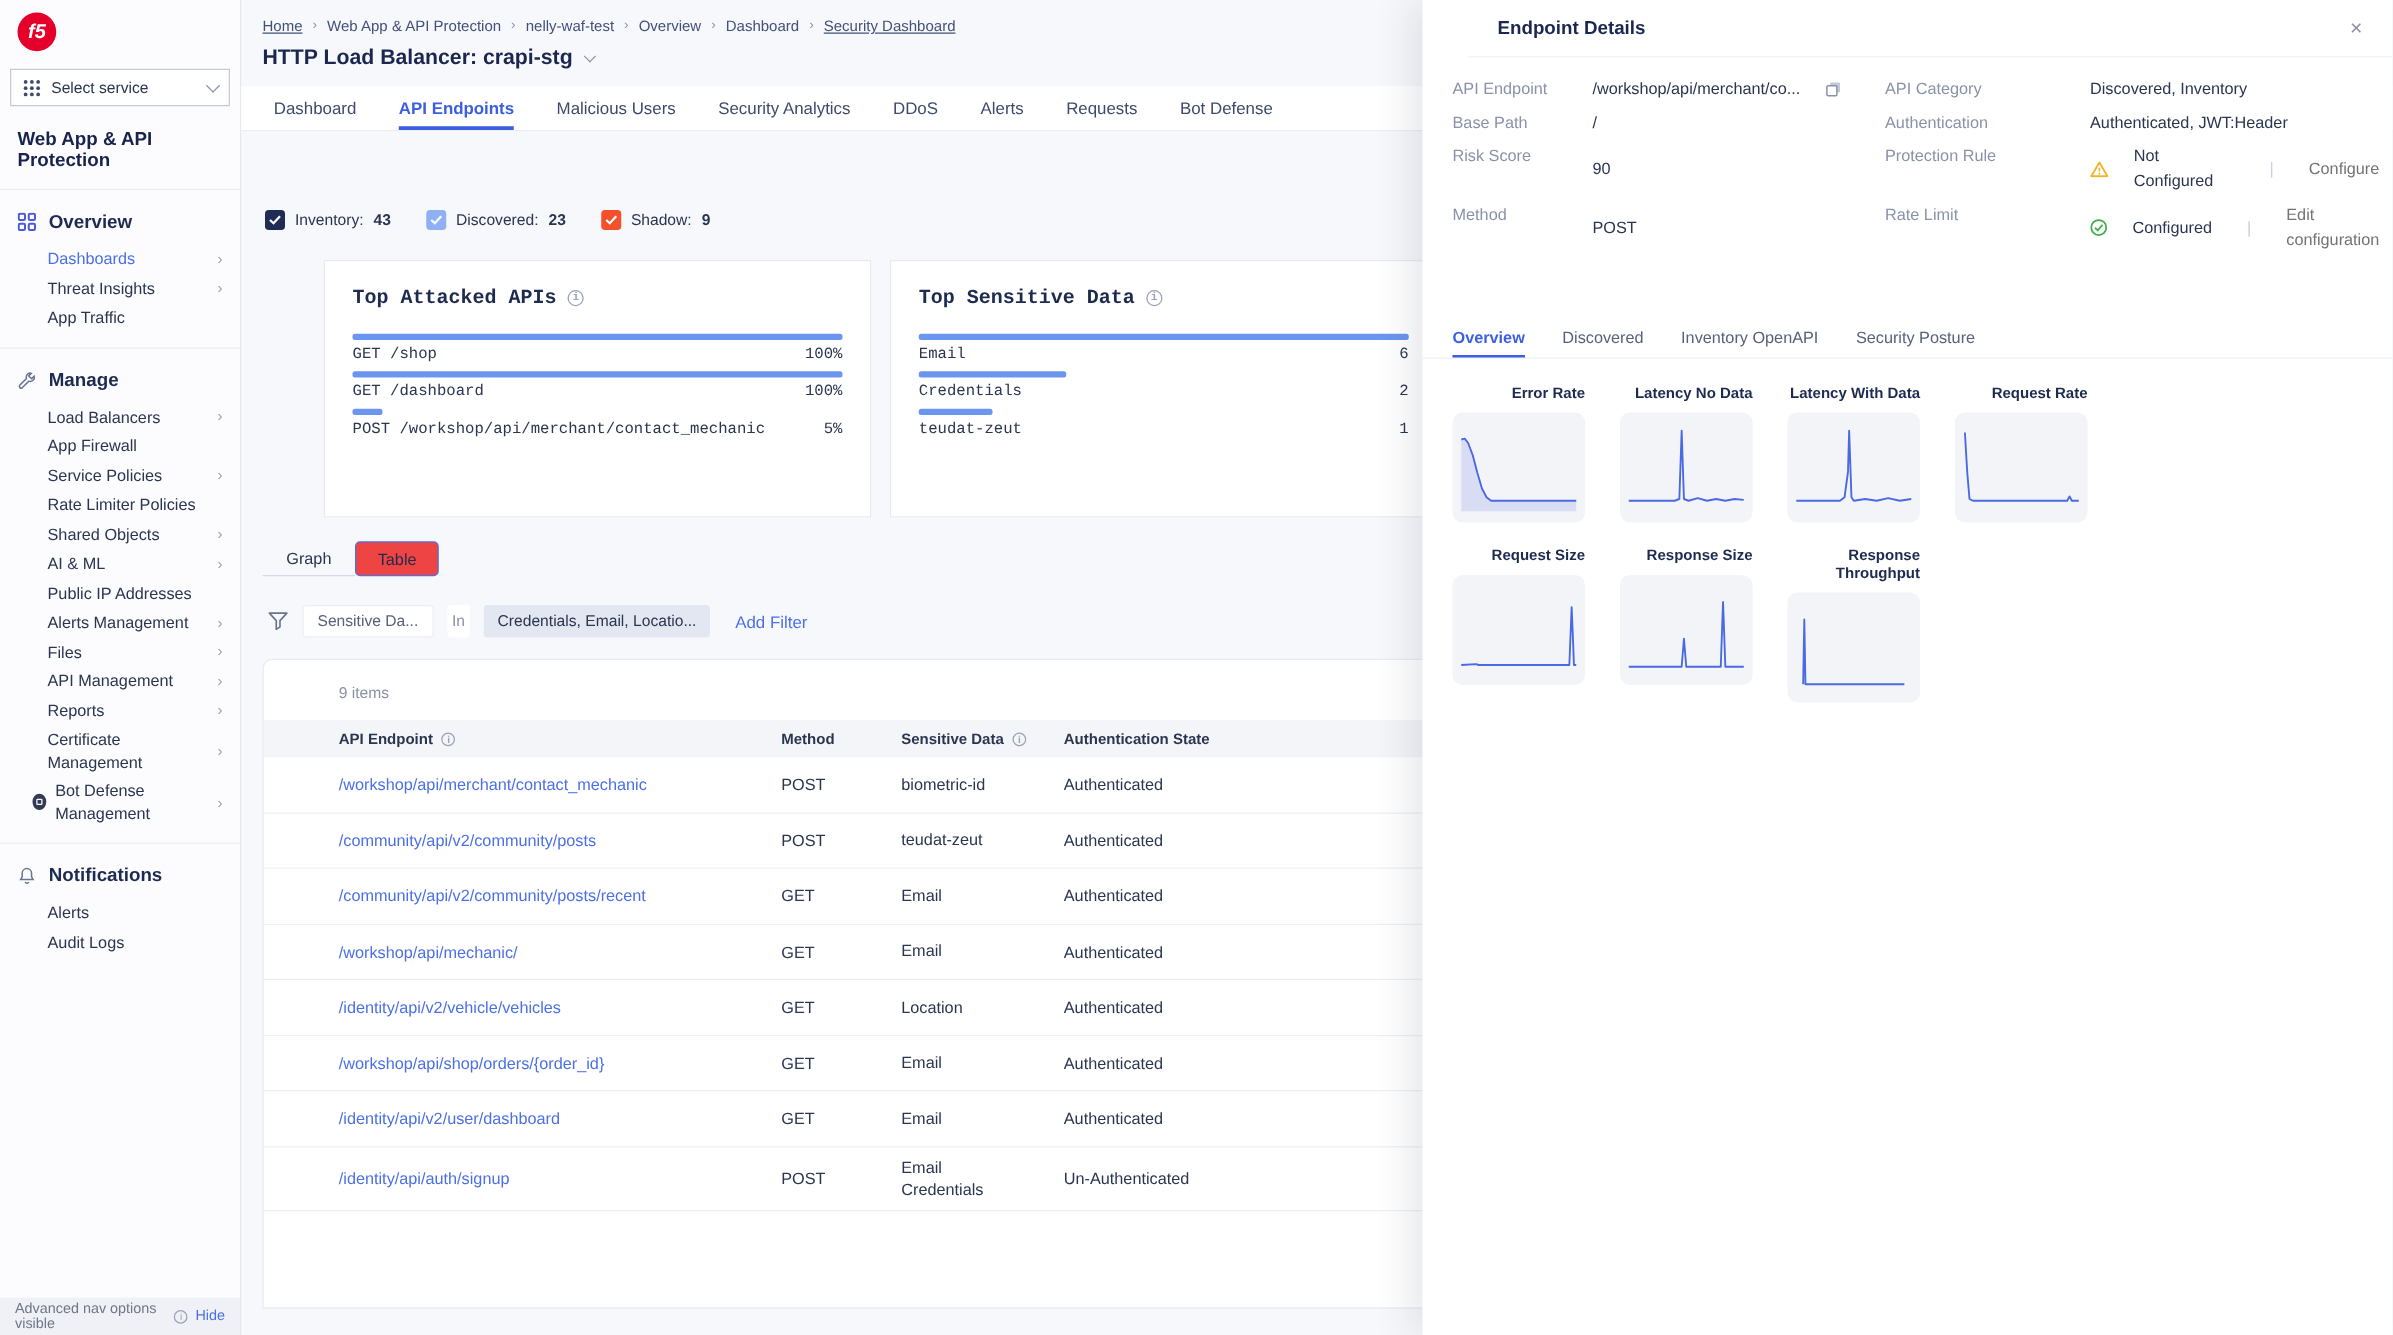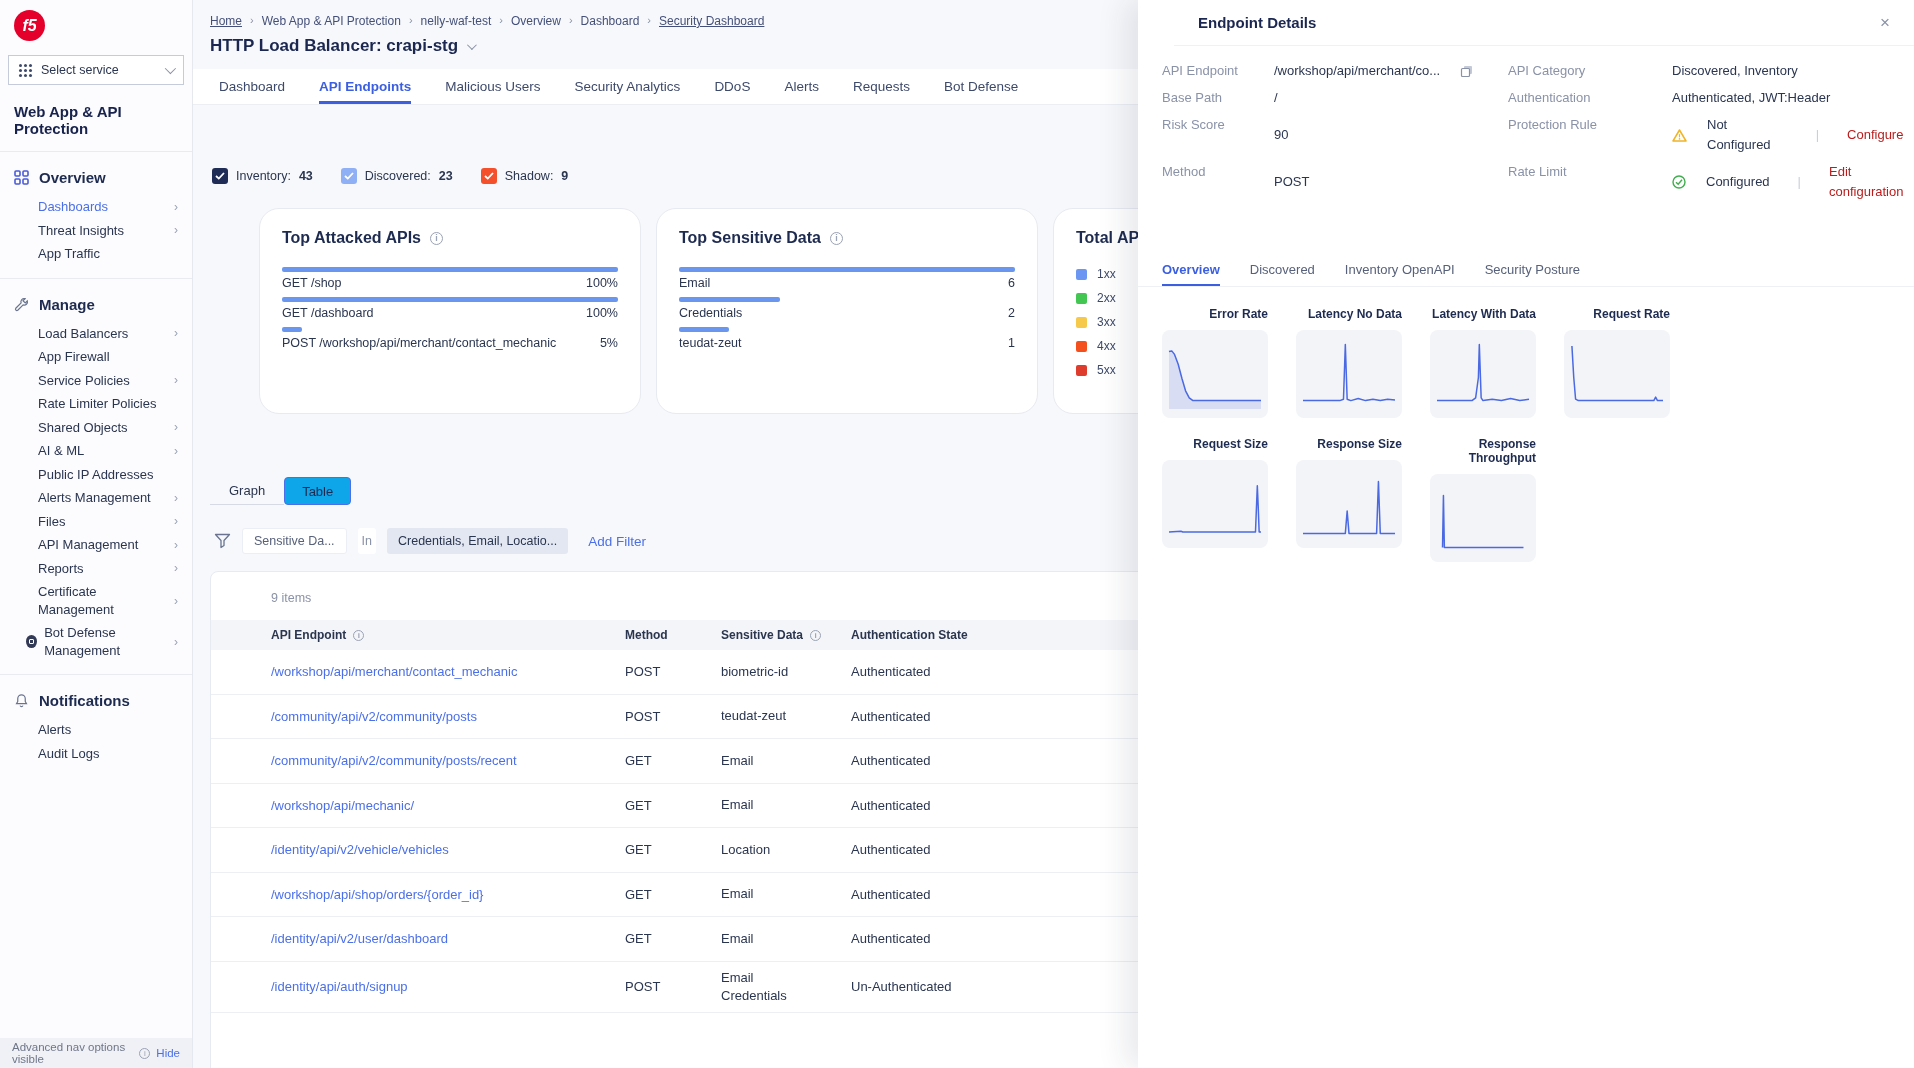--- a/index.html
+++ b/index.html
@@ -53,34 +53,34 @@
   .tab { display:flex; align-items:center; font-size:13.5px; color:#3e4a6b; border-bottom:3px solid transparent; padding-top:3px; cursor:pointer; }
   .tab.active { color:#3b5fe0; font-weight:700; border-bottom-color:#3b5fe0; }
 
   .content { padding-left:17px; }
   .check-row { margin-top:63px; display:flex; gap:28px; align-items:center; margin-left:2px; }
   .check-item { display:flex; align-items:center; gap:8px; font-size:12.5px; color:#2a3550; cursor:pointer; }
   .checkbox { width:16px; height:16px; border-radius:3px; display:flex; align-items:center; justify-content:center; }
   .check-item b { font-weight:700; }
 
   .cards-row { margin-top:24px; margin-left:49px; display:flex; gap:15px; }
-  .card { width:382px; height:206px; background:#fff; border:1px solid #e8eaf1; border-radius:20px; padding:20px 22px; overflow:hidden; }
+  .card { width:438px; height:206px; background:#fff; border:1px solid #e8eaf1; border-radius:0; padding:20px 22px; overflow:hidden;font-family:Liberation Mono, monospace; }
   .card-title-row { display:flex; align-items:center; gap:9px; font-size:16px; font-weight:600; color:#1e2b50; margin-bottom:20px; }
   .bar-row { margin-bottom:7px; }
   .bar { height:5px; background:#6a96ef; border-radius:2px; margin-bottom:4px; }
   .bar-meta { display:flex; justify-content:space-between; font-size:12.5px; color:#2a3550; line-height:14px; }
   .legend-col { display:flex; flex-direction:column; gap:10px; }
   .legend-item { display:flex; align-items:center; gap:10px; font-size:12px; color:#3e4a6b; }
   .swatch { width:11px; height:11px; border-radius:2px; }
 
   .toggle-row { margin-top:19px; display:flex; align-items:flex-end; }
   .btn-graph { height:28px; padding:0 19px; font-size:13px; color:#2a3550; background:transparent; border:none;
           border-bottom:1px solid #d7dae4; cursor:pointer; font-family:inherit; }
-  .btn-table { height:28px; padding:0 17px; font-size:13px; color:#1e2b50; background:#0ea5e9; border:1px solid #4b6fe8;
-          border-radius:4px; cursor:pointer; font-family:inherit;margin-top:44px; }
+  .btn-table { height:28px; padding:0 17px; font-size:13px; color:#1e2b50; background:#ef4444; border:1px solid #4b6fe8;
+          border-radius:4px; cursor:pointer; font-family:inherit; }
 
   .filter-row { margin-top:23px; display:flex; align-items:center; gap:11px; margin-left:4px; }
   .chip { height:26px; display:flex; align-items:center; padding:0 11px; border-radius:3px; font-size:12.5px; cursor:pointer; }
   .chip.field { background:#fff; border:1px solid #eceef5; color:#57617a; }
   .chip.op { background:#fff; color:#8a92a8; padding:0 4px; }
   .chip.vals { background:#e3e7f2; color:#2a3550; }
   .add-filter { color:#4b6fe8; font-size:13.5px; margin-left:9px; cursor:pointer; }
 
   .table-card { margin-top:17px; background:#fff; border:1px solid #e8eaf1; border-radius:8px 8px 0 0; width:1690px; height:520px; overflow:hidden; }
   .items-count { padding:19px 0 15px 60px; font-size:12.5px; color:#8a92a8; }
@@ -97,21 +97,21 @@
           box-shadow:-12px 0 28px rgba(25,35,70,.10); }
   .panel-header { height:46px; display:flex; align-items:center; justify-content:space-between; padding:0 24px;
           border-bottom:1px solid #f0f1f6;margin-left:36px; }
   .panel-header .ptitle { font-size:15px; font-weight:600; color:#1b2750; }
   .close-x { color:#8a92a8; font-size:17px; cursor:pointer; line-height:1; }
   .fields { padding:15px 24px 0 24px; display:grid; grid-template-columns:112px 234px 164px 1fr; row-gap:7px; font-size:13px; }
   .flabel { color:#8a92a8; line-height:20px; }
   .fvalue { color:#2a3550; line-height:20px; display:flex; align-items:center; gap:20px; }
   .copy-icon { color:#8a92a8; cursor:pointer; display:inline-flex; }
   .pipe { color:#c9cede; margin:0 8px; }
-  .plink { color:#b91c1c; cursor:pointer; }
+  .plink { color:#737373; cursor:pointer; }
   .warn-tri, .ok-circ { display:inline-flex; flex:0 0 auto; }
   .panel-tabs { margin-top:52px; padding:0 24px; display:flex; gap:30px; height:33px; border-bottom:1px solid #eef0f5; }
   .ptab { display:flex; align-items:center; font-size:13px; color:#57617a; border-bottom:2px solid transparent; cursor:pointer; }
   .ptab.active { color:#3b5fe0; font-weight:700; border-bottom-color:#3b5fe0; }
   .charts { padding:20px 24px; display:grid; grid-template-columns:repeat(4,106px); column-gap:28px; row-gap:19px; }
   .chart-title { font-size:12px; font-weight:700; color:#1e2b50; margin-bottom:9px;text-align:right; }
   .spark-box { width:106px; height:88px; background:#f3f4f8; border-radius:8px; padding:9px 7px; }
   .spark-box svg { width:100%; height:100%; display:block; overflow:visible; }
   .spark-line { fill:none; stroke:#4a69e2; stroke-width:1.5; vector-effect:non-scaling-stroke; stroke-linejoin:round; }
   .spark-fill { fill:rgba(74,105,226,.16); stroke:none; }

